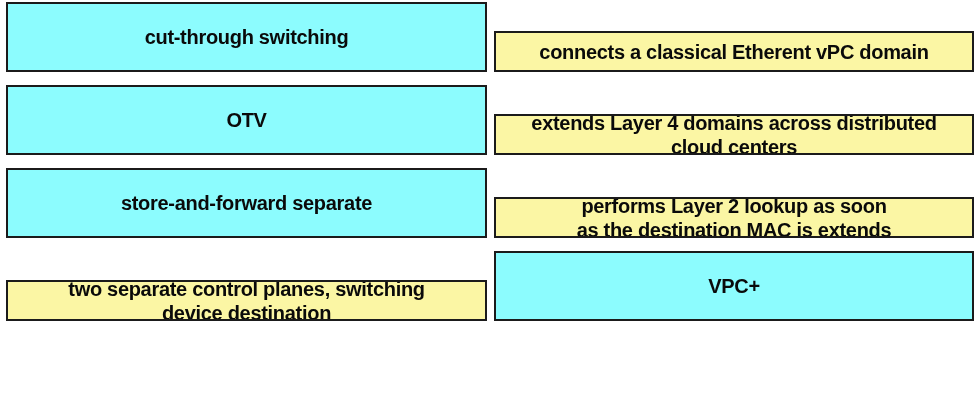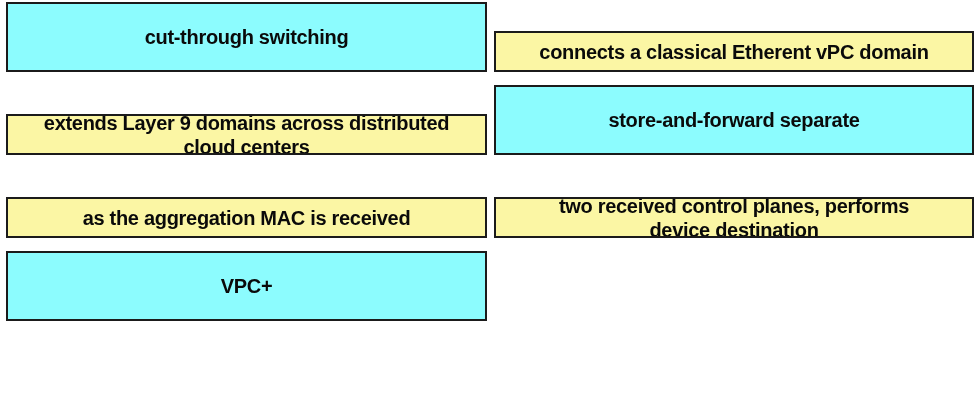--- a/index.html
+++ b/index.html
@@ -57,34 +57,38 @@
 
 <div class="board">
 
   <div class="box term">
     <span class="line">cut-through switching</span>
   </div>
   <div class="box definition">
     <span class="line">connects a classical Etherent vPC domain</span>
   </div>
 
+  <div class="box term">
+    <span class="line">OTV</span>
+  </div>
   <div class="box definition">
-    <span class="line">extends Layer 9 domains across distributed</span>
+    <span class="line">extends Layer 4 domains across distributed</span>
     <span class="line">cloud centers</span>
   </div>
 
   <div class="box term">
     <span class="line">store-and-forward separate</span>
   </div>
   <div class="box definition">
-    <span class="line">as the aggregation MAC is received</span>
+    <span class="line">performs Layer 2 lookup as soon</span>
+    <span class="line">as the destination MAC is extends</span>
   </div>
 
   <div class="box definition">
-    <span class="line">two received control planes, performs</span>
+    <span class="line">two separate control planes, switching</span>
     <span class="line">device destination</span>
   </div>
 
   <div class="box term">
     <span class="line">VPC+</span>
   </div>
   <div class="box empty-cell"></div>
 
 </div>
 

